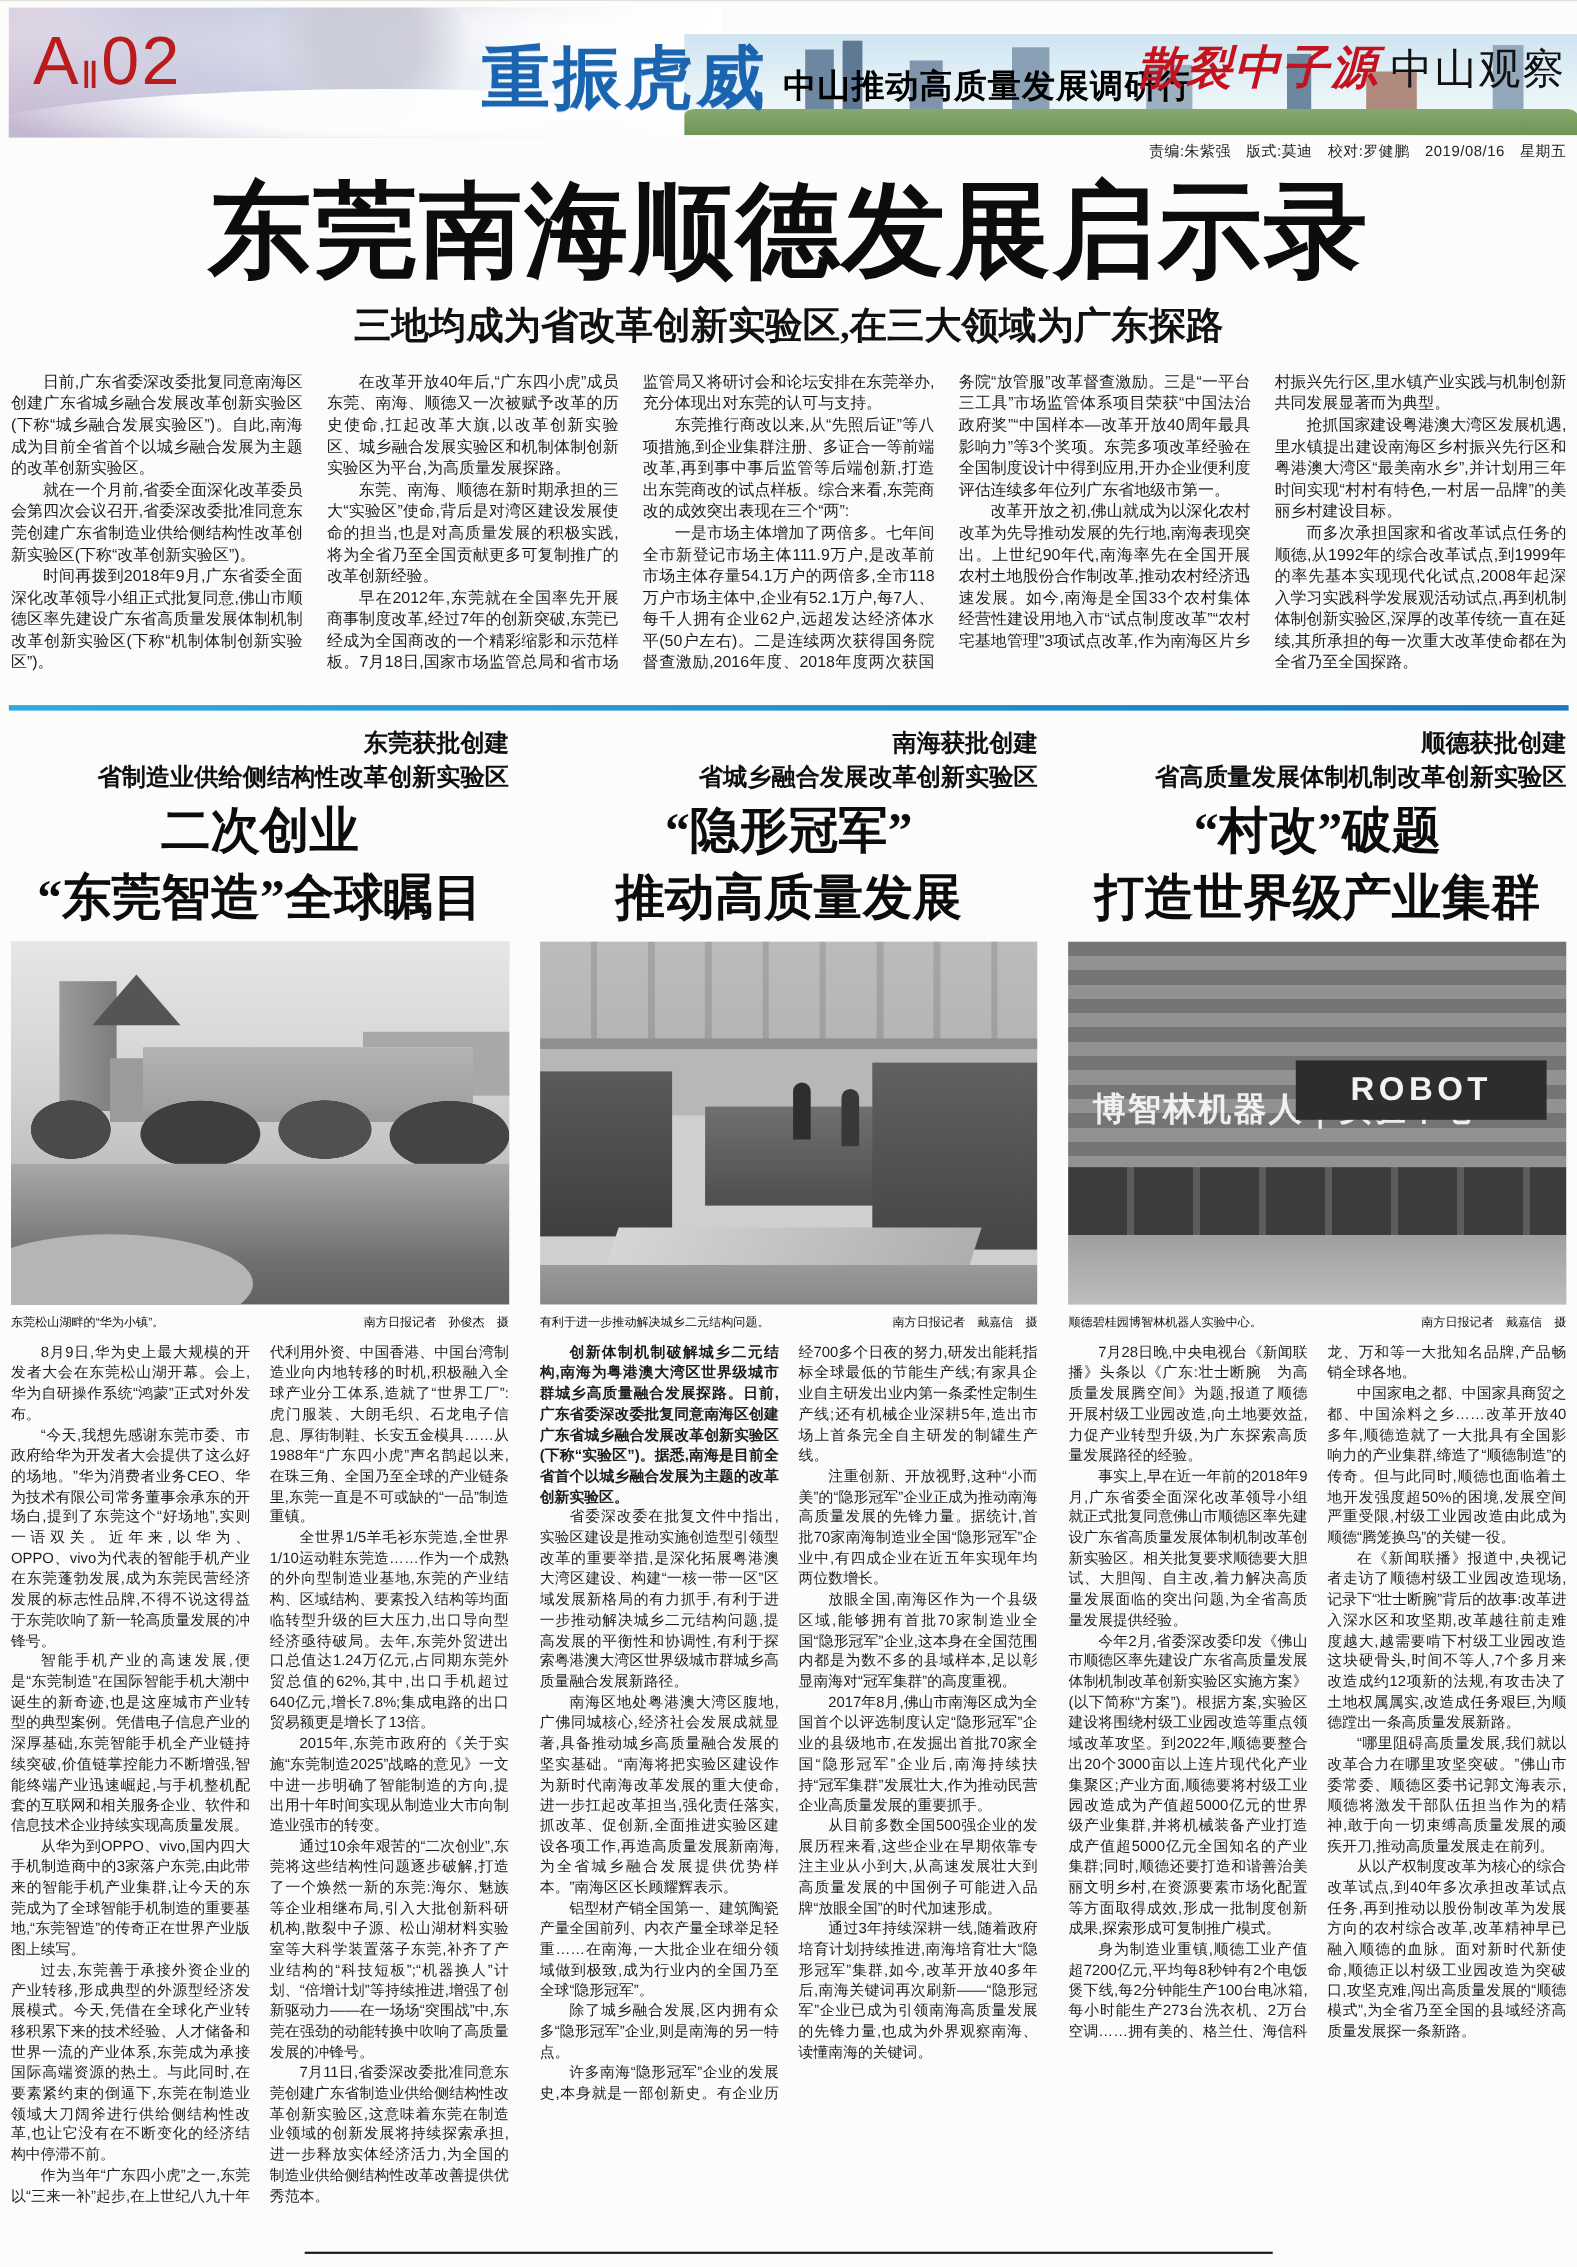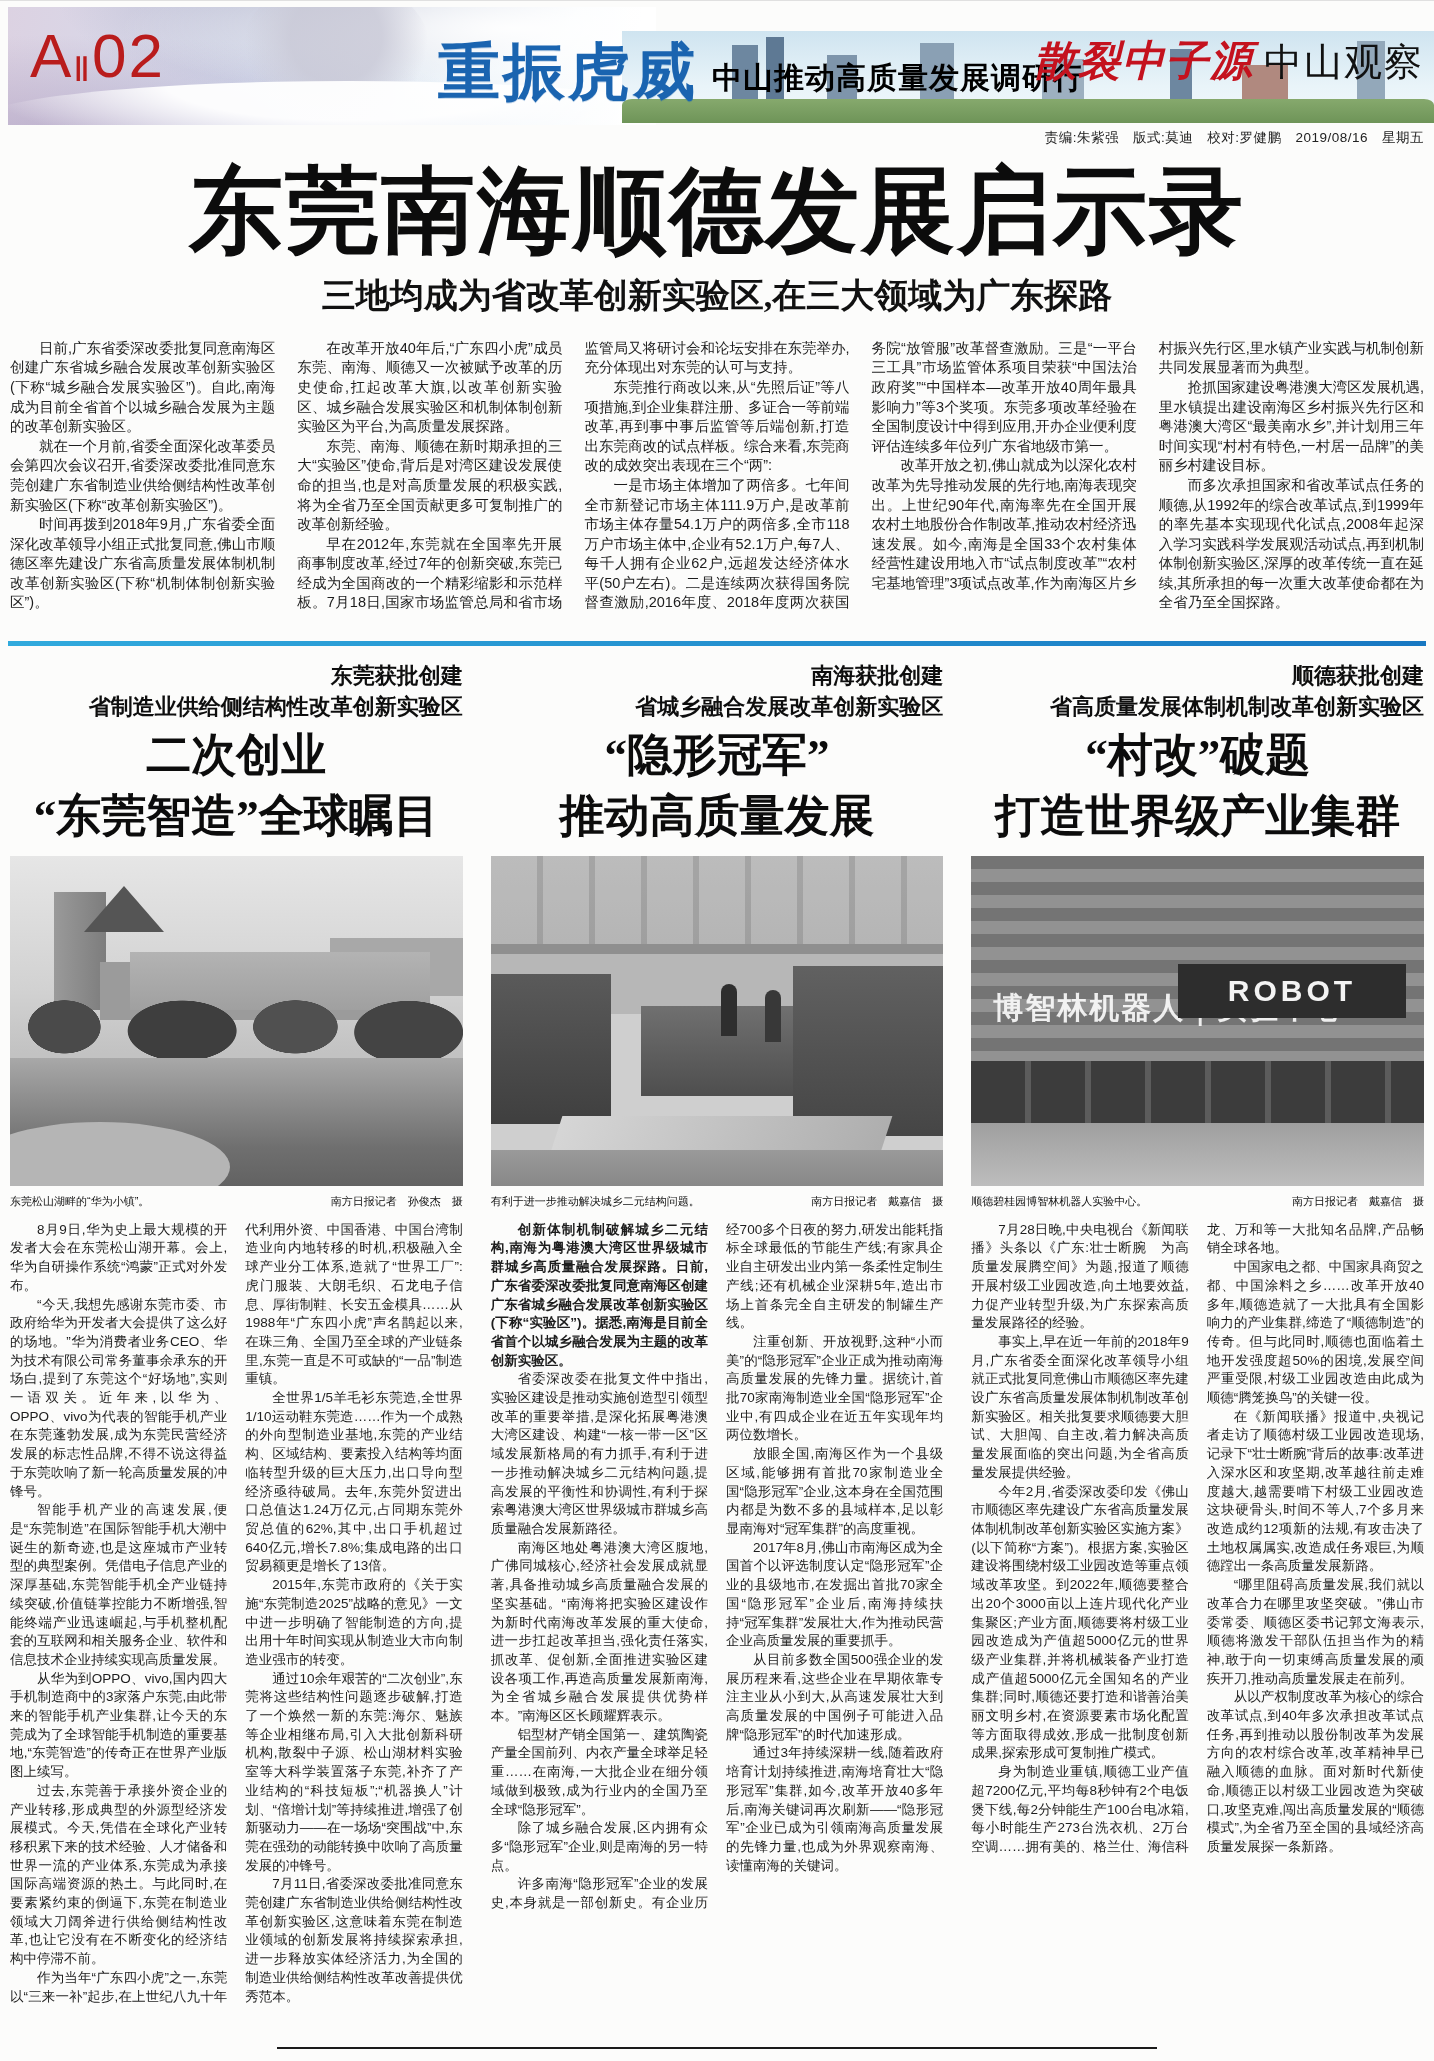--- a/index.html
+++ b/index.html
@@ -207,21 +207,21 @@
       <div class="body2 lead-bold">
           <p>创新体制机制破解城乡二元结构,南海为粤港澳大湾区世界级城市群城乡高质量融合发展探路。日前,广东省委深改委批复同意南海区创建广东省城乡融合发展改革创新实验区(下称“实验区”)。据悉,南海是目前全省首个以城乡融合发展为主题的改革创新实验区。</p>
           <p>省委深改委在批复文件中指出,实验区建设是推动实施创造型引领型改革的重要举措,是深化拓展粤港澳大湾区建设、构建“一核一带一区”区域发展新格局的有力抓手,有利于进一步推动解决城乡二元结构问题,提高发展的平衡性和协调性,有利于探索粤港澳大湾区世界级城市群城乡高质量融合发展新路径。</p>
           <p>南海区地处粤港澳大湾区腹地,广佛同城核心,经济社会发展成就显著,具备推动城乡高质量融合发展的坚实基础。“南海将把实验区建设作为新时代南海改革发展的重大使命,进一步扛起改革担当,强化责任落实,抓改革、促创新,全面推进实验区建设各项工作,再造高质量发展新南海,为全省城乡融合发展提供优势样本。”南海区区长顾耀辉表示。</p>
           <p>铝型材产销全国第一、建筑陶瓷产量全国前列、内衣产量全球举足轻重……在南海,一大批企业在细分领域做到极致,成为行业内的全国乃至全球“隐形冠军”。</p>
           <p>除了城乡融合发展,区内拥有众多“隐形冠军”企业,则是南海的另一特点。</p>
           <p>许多南海“隐形冠军”企业的发展史,本身就是一部创新史。有企业历经700多个日夜的努力,研发出能耗指标全球最低的节能生产线;有家具企业自主研发出业内第一条柔性定制生产线;还有机械企业深耕5年,造出市场上首条完全自主研发的制罐生产线。</p>
           <p>注重创新、开放视野,这种“小而美”的“隐形冠军”企业正成为推动南海高质量发展的先锋力量。据统计,首批70家南海制造业全国“隐形冠军”企业中,有四成企业在近五年实现年均两位数增长。</p>
           <p>放眼全国,南海区作为一个县级区域,能够拥有首批70家制造业全国“隐形冠军”企业,这本身在全国范围内都是为数不多的县域样本,足以彰显南海对“冠军集群”的高度重视。</p>
           <p>2017年8月,佛山市南海区成为全国首个以评选制度认定“隐形冠军”企业的县级地市,在发掘出首批70家全国“隐形冠军”企业后,南海持续扶持“冠军集群”发展壮大,作为推动民营企业高质量发展的重要抓手。</p>
-          <p>从目前多数全国500强企业的发展历程来看,这些企业在早期依靠专注主业从小到大,从高速发展壮大到高质量发展的中国例子可能进入品牌“隐形冠军”的时代加速形成。</p>
+          <p>从目前多数全国500强企业的发展历程来看,这些企业在早期依靠专注主业从小到大,从高速发展壮大到高质量发展的中国例子可能进入品牌“放眼全国”的时代加速形成。</p>
           <p>通过3年持续深耕一线,随着政府培育计划持续推进,南海培育壮大“隐形冠军”集群,如今,改革开放40多年后,南海关键词再次刷新——“隐形冠军”企业已成为引领南海高质量发展的先锋力量,也成为外界观察南海、读懂南海的关键词。</p>
         </div>
     </div>
 
     <div class="story">
       <div class="kicker">顺德获批创建</div>
       <div class="kicker">省高质量发展体制机制改革创新实验区</div>
       <div class="s-title">“村改”破题</div>
       <div class="s-title">打造世界级产业集群</div>
       <div class="photo">

